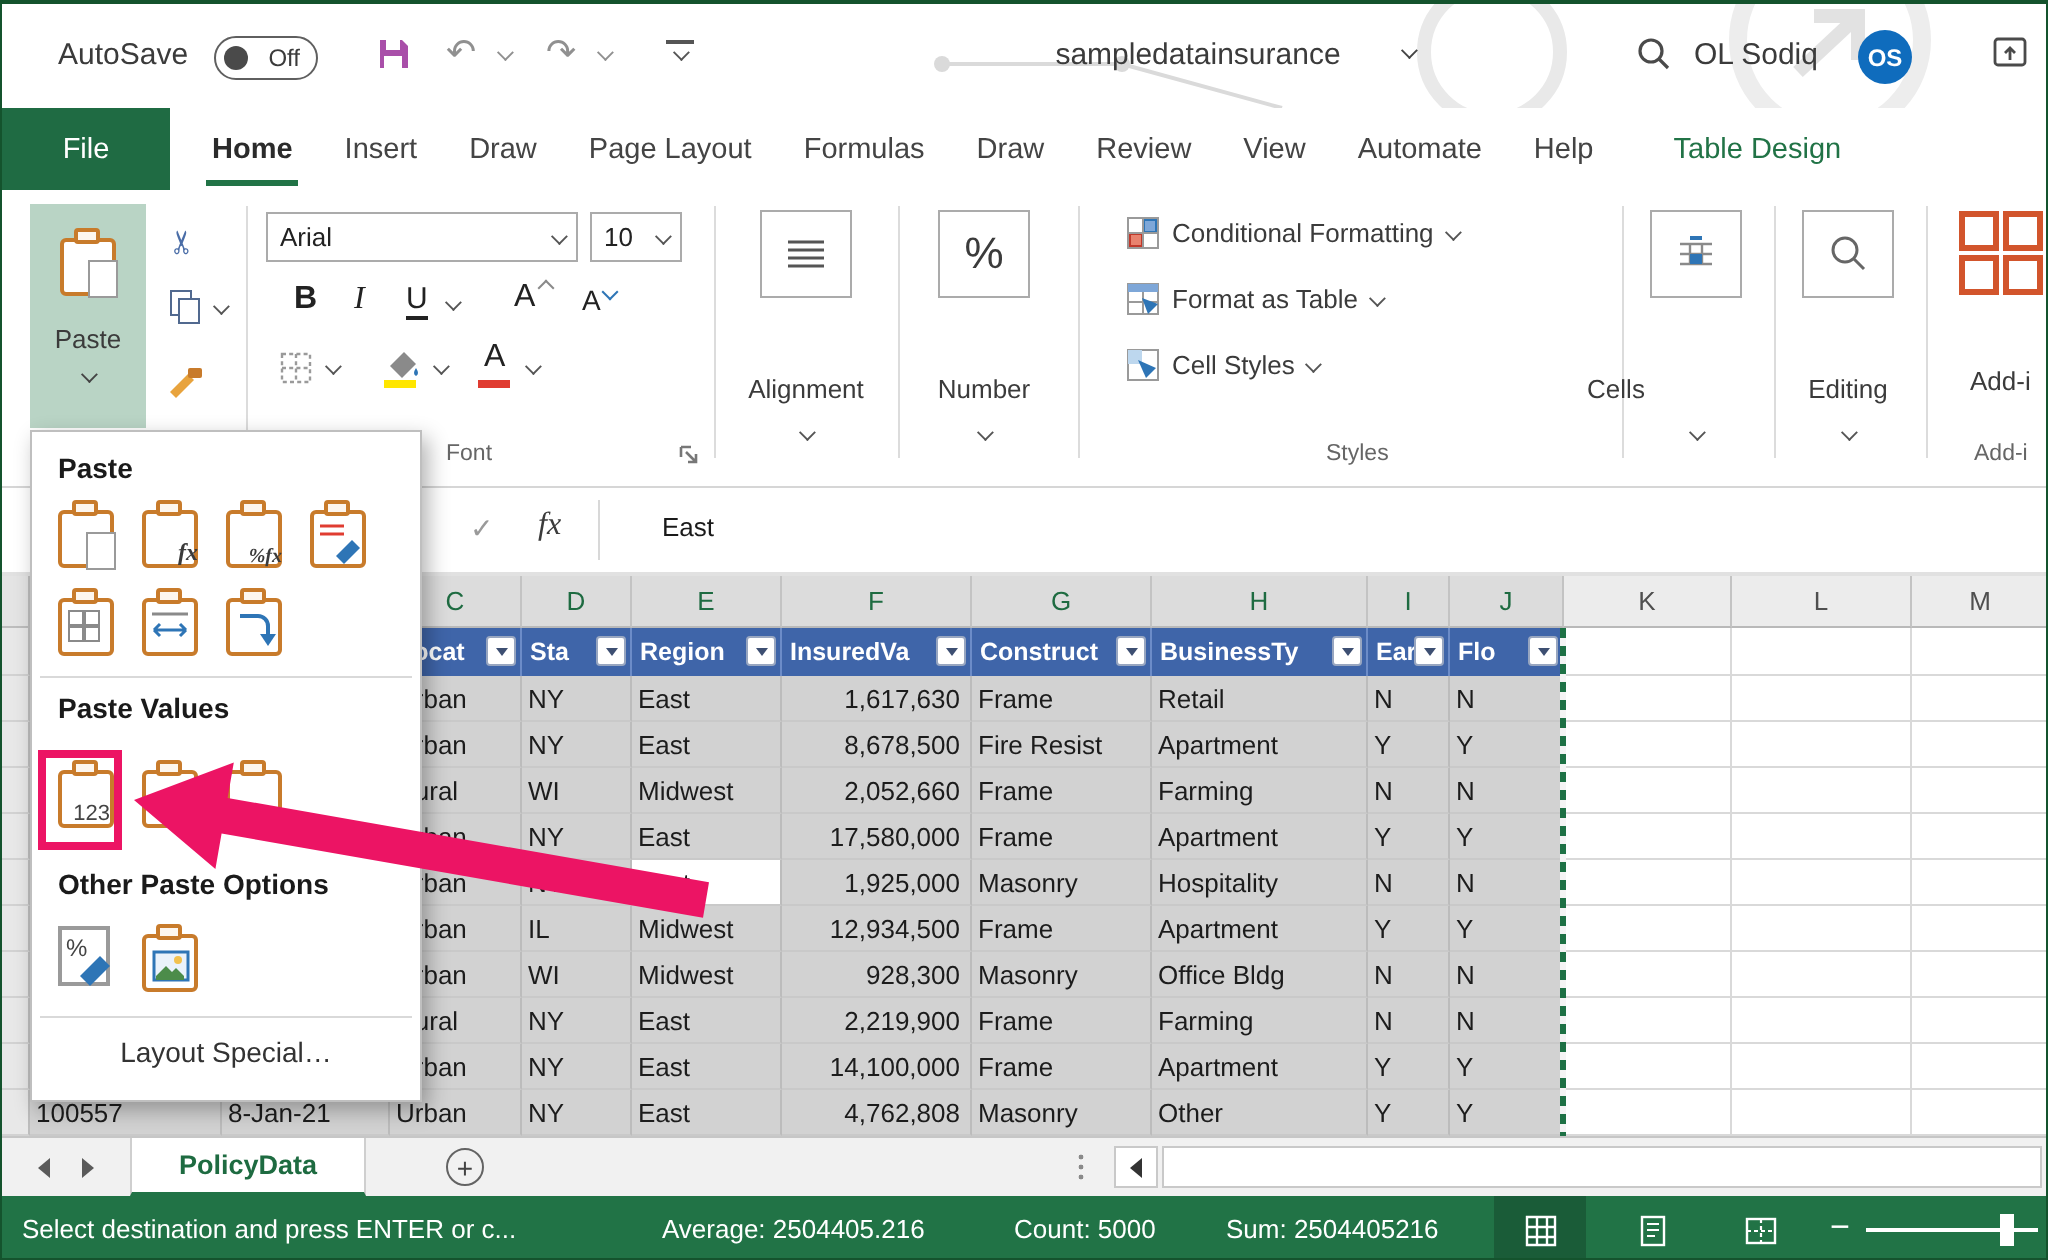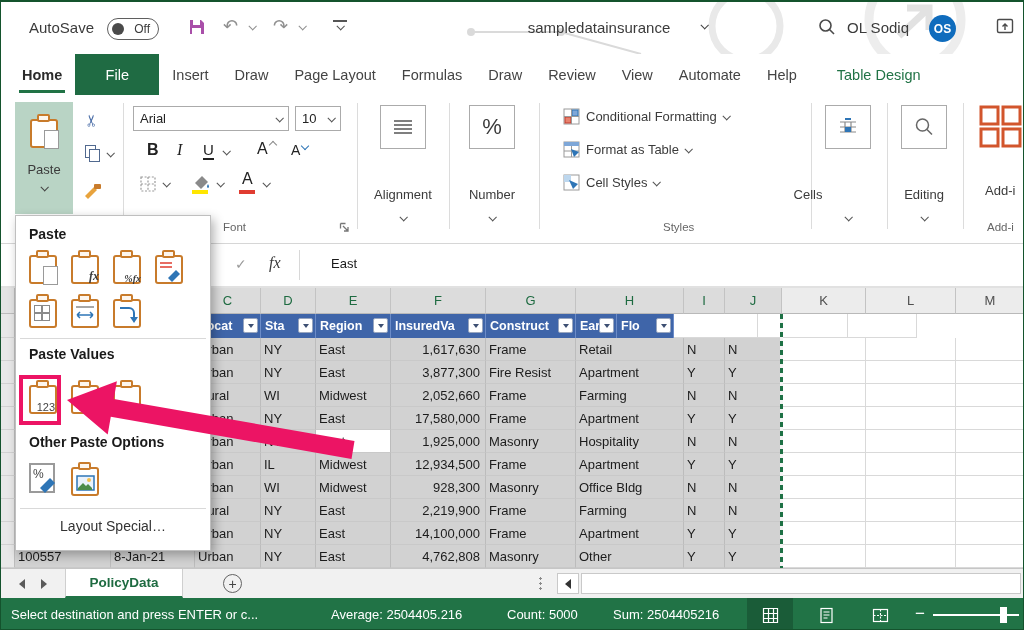--- a/index.html
+++ b/index.html
@@ -143,22 +143,22 @@
     <div class="avatar">
         <span>OS</span>
       </div>
     <svg class="abs" style="left:994px;top:15px" width="20" height="20">
       <rect x="2.5" y="2.5" width="15" height="13" rx="1.5" fill="none" stroke="#4a4a4a" stroke-width="1.4"></rect>
       <path d="M10 13 V7 M7.5 9.5 L10 7 l2.5 2.5" fill="none" stroke="#4a4a4a" stroke-width="1.4"></path>
     </svg>
   </div>
 
   <div class="tabsrow">
+    <div class="tab file">File</div>
     <div class="tab active" style="margin-left:8px">Home</div>
-    <div class="tab file">File</div>
     <div class="tab">Insert</div>
     <div class="tab">Draw</div>
     <div class="tab">Page Layout</div>
     <div class="tab">Formulas</div>
     <div class="tab">Draw</div>
     <div class="tab">Review</div>
     <div class="tab">View</div>
     <div class="tab">Automate</div>
     <div class="tab">Help</div>
     <div class="tab ctx" style="margin-left:14px">Table Design</div>
@@ -347,20 +347,24 @@
           <div class="filter"></div>
         </div>
         <div class="thcell" style="width: 95px;">
           <div class="">InsuredVa</div>
           <div class="filter"></div>
         </div>
         <div class="thcell" style="width: 90px;">
           <div class="">Construct</div>
           <div class="filter"></div>
         </div>
+        <div class="thcell" style="width: 108px;">
+          <div class="">BusinessTy</div>
+          <div class="filter"></div>
+        </div>
         <div class="thcell" style="width: 41px;">
           <div class="">Ear</div>
           <div class="filter"></div>
         </div>
         <div class="thcell" style="width: 57px;">
           <div class="">Flo</div>
           <div class="filter"></div>
         </div>
         <div class="thplain" style="width: 84px;"></div>
         <div class="thplain" style="width: 90px;"></div>
@@ -382,21 +386,21 @@
         <div class="dcell empty" style="width: 90px;"></div>
         <div class="dcell empty" style="width: 69px;"></div>
       </div>
       <div class="grow">
         <div class="gut" style="width: 14px;"></div>
         <div class="dcell sel" style="width: 96px;"></div>
         <div class="dcell sel" style="width: 84px;"></div>
         <div class="dcell sel" style="width: 66px;">Urban</div>
         <div class="dcell sel" style="width: 55px;">NY</div>
         <div class="dcell sel" style="width: 75px;">East</div>
-        <div class="dcell sel num" style="width: 95px;">3,877,300</div>
+        <div class="dcell sel num" style="width: 95px;">8,678,500</div>
         <div class="dcell sel" style="width: 90px;">Fire Resist</div>
         <div class="dcell sel" style="width: 108px;">Apartment</div>
         <div class="dcell sel" style="width: 41px;">Y</div>
         <div class="dcell sel" style="width: 57px;">Y</div>
         <div class="dcell empty" style="width: 84px;"></div>
         <div class="dcell empty" style="width: 90px;"></div>
         <div class="dcell empty" style="width: 69px;"></div>
       </div>
       <div class="grow">
         <div class="gut" style="width: 14px;"></div>

